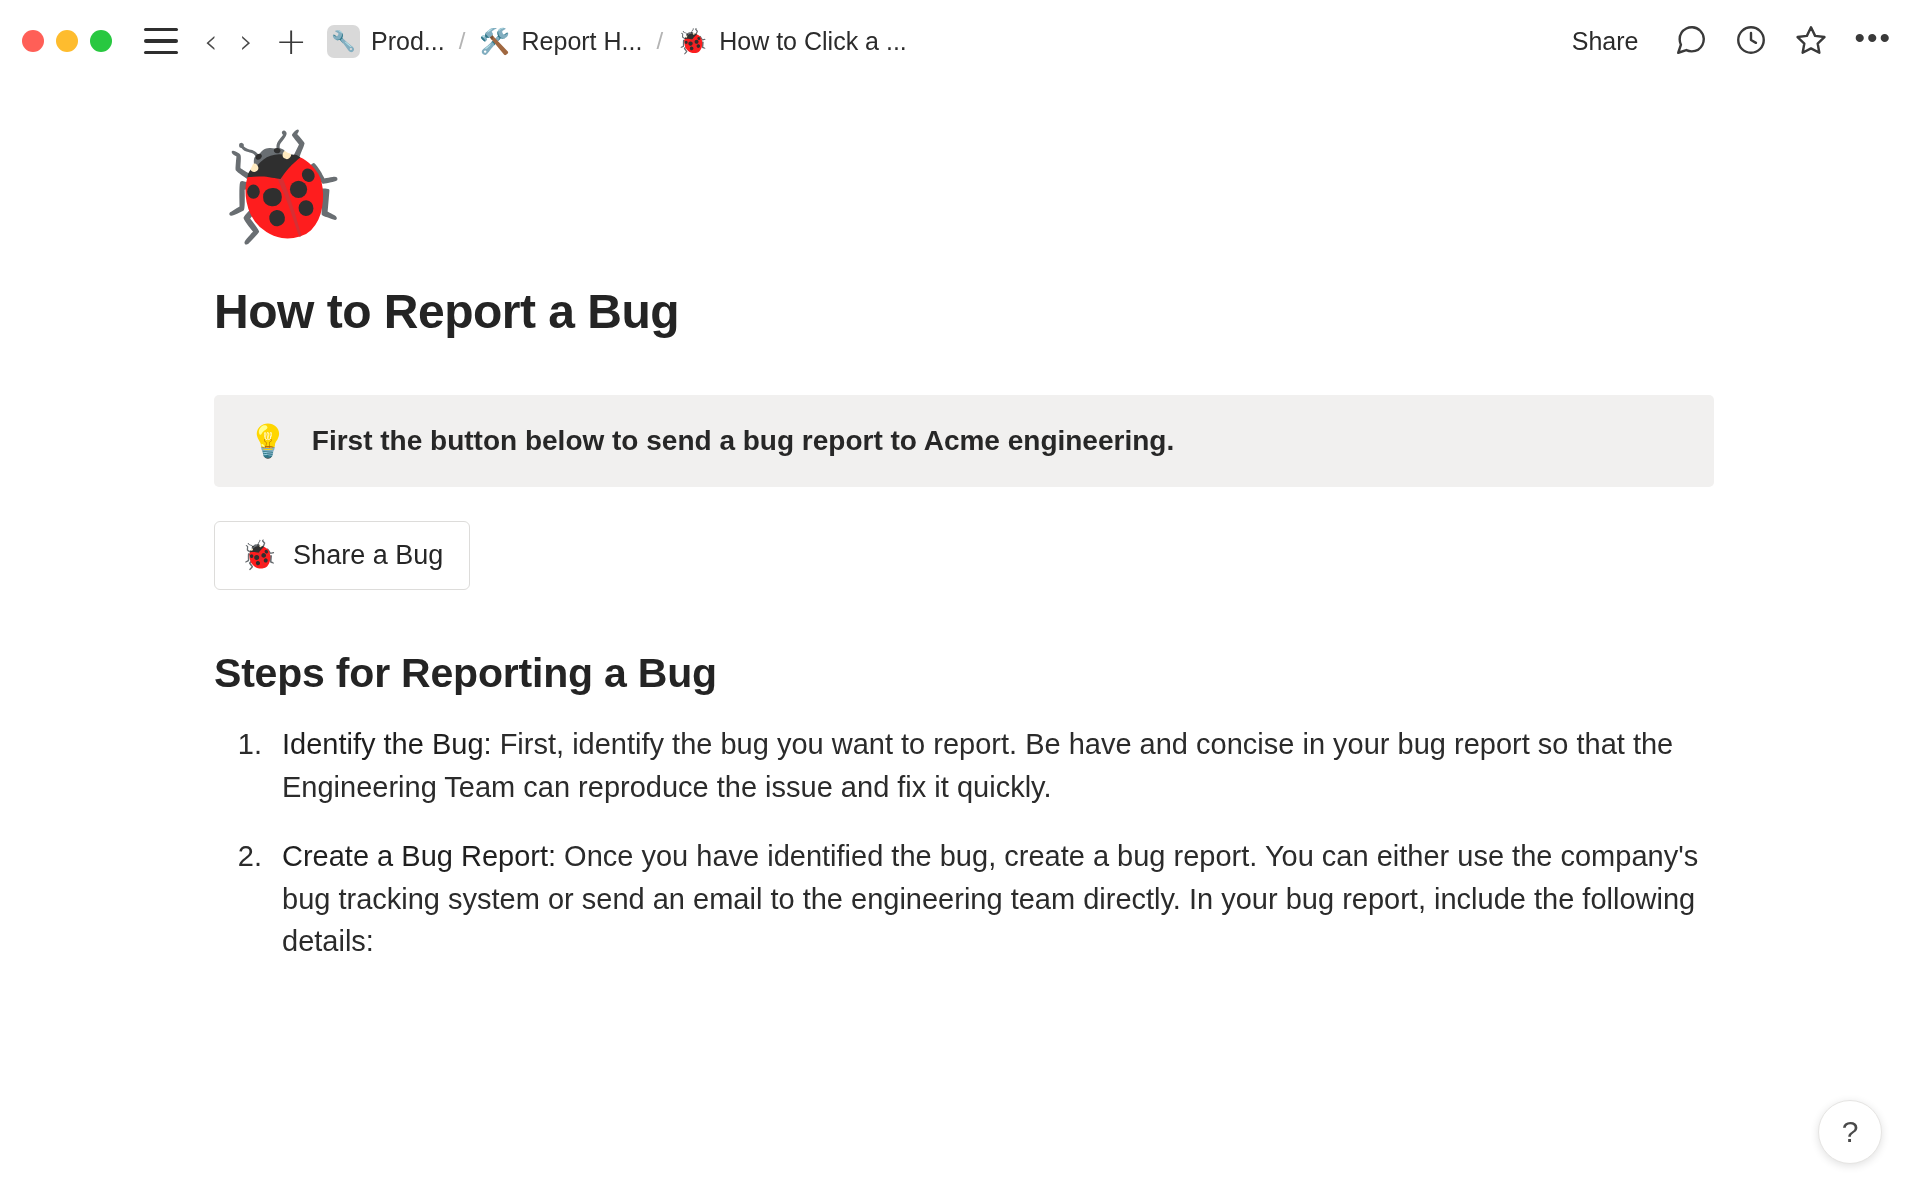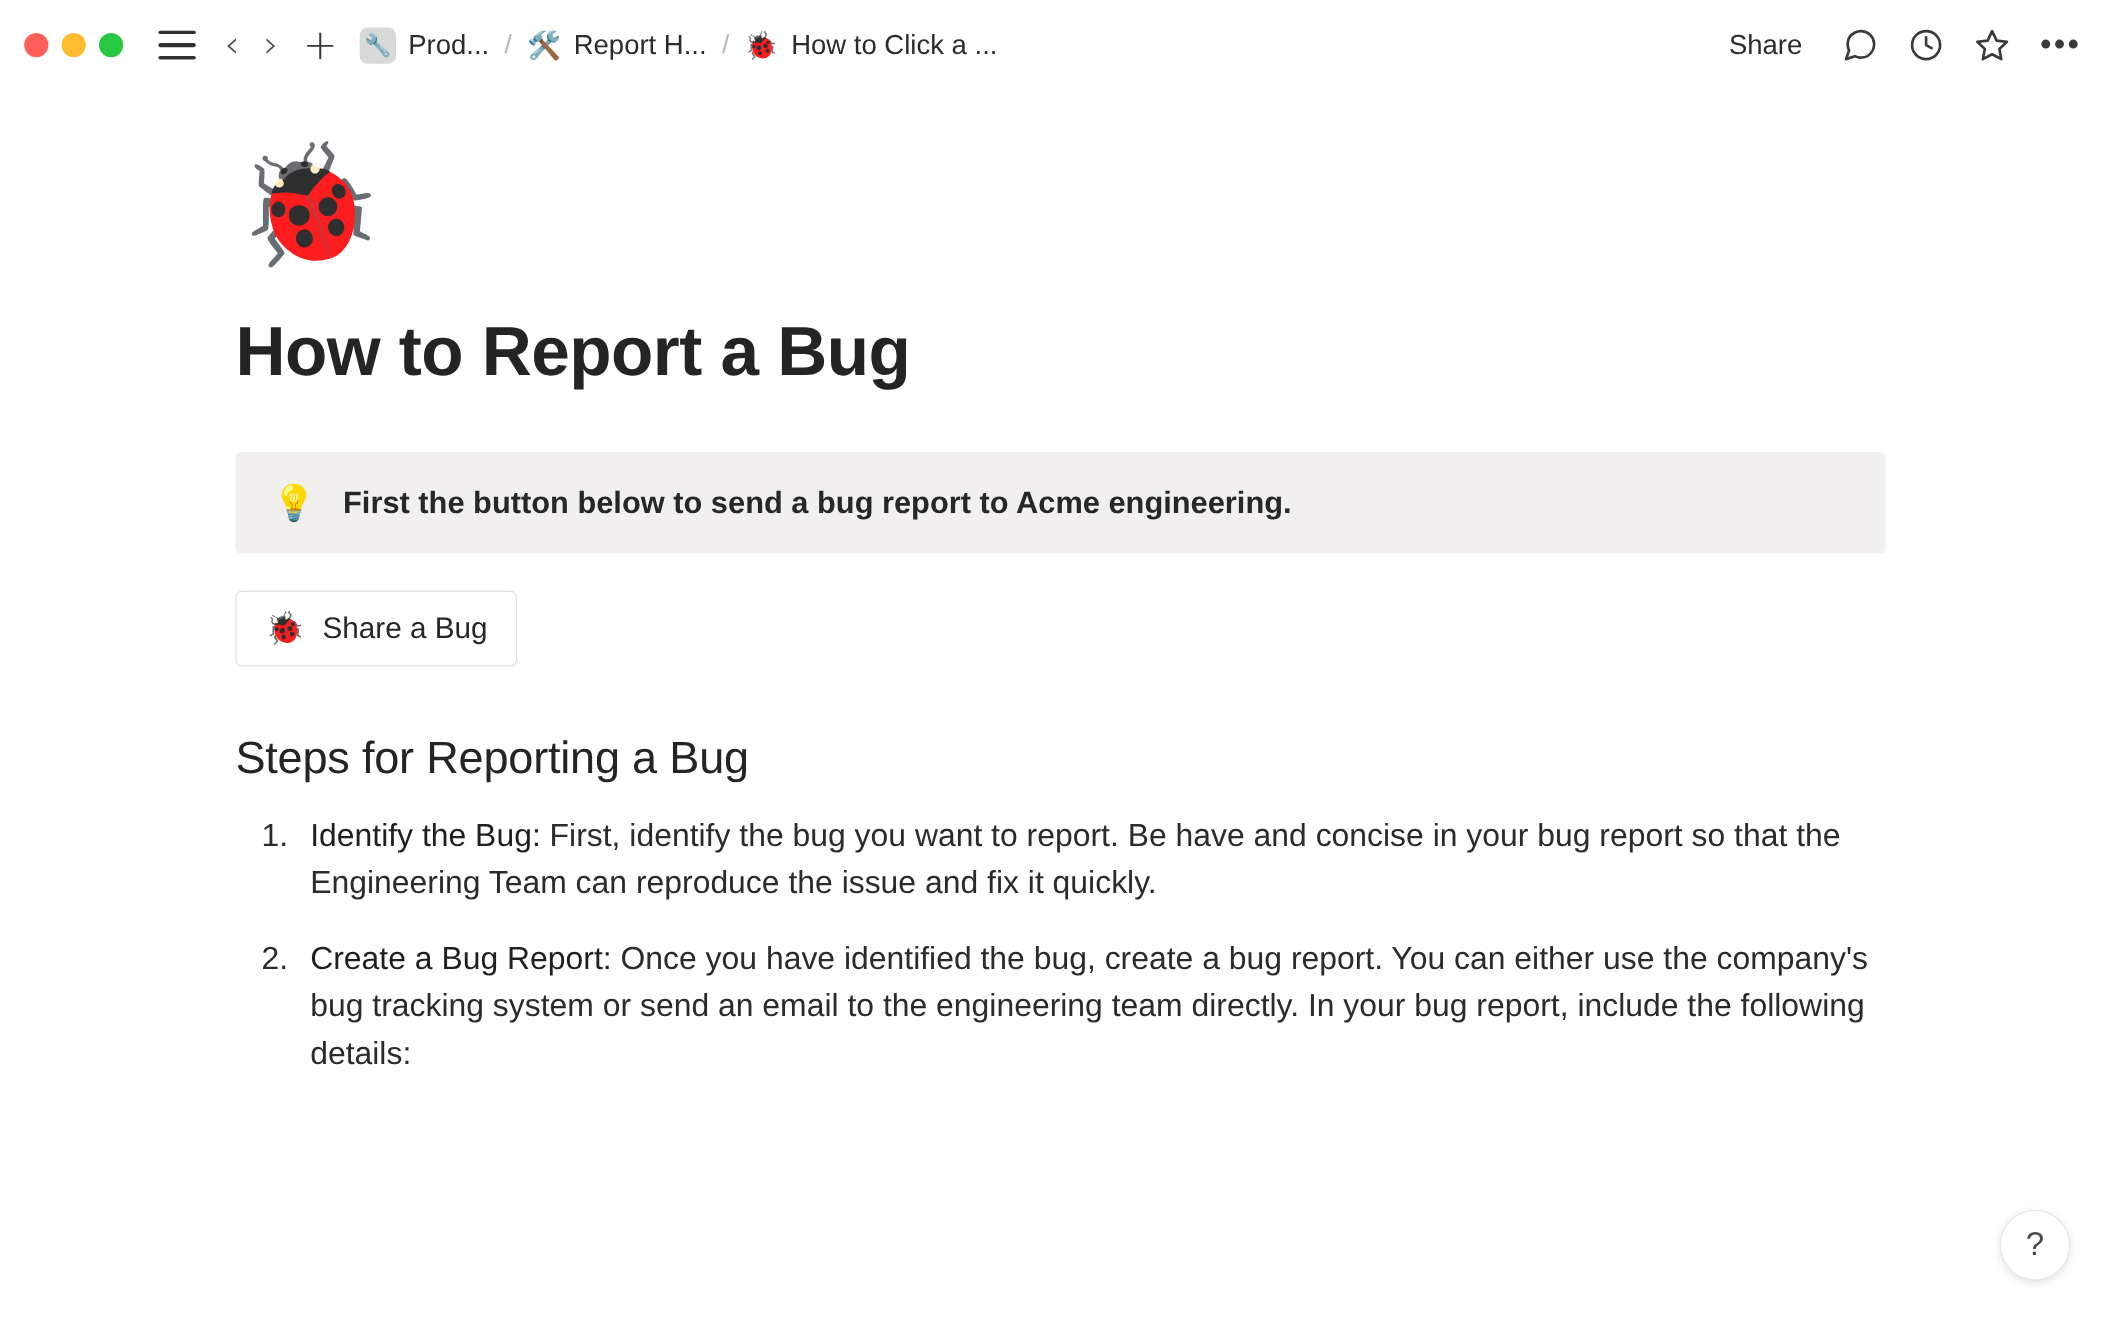--- a/index.html
+++ b/index.html
@@ -120,21 +120,21 @@
   }
   .sep {
     color: #b4b4b4;
     font-size: 24px;
     margin: 0 14px;
   }
 
   .titlebar-right {
     margin-left: auto;
     display: flex;
-    align-items: center;
+    align-items: flex-start;
     gap: 26px;
   }
   .share-btn {
     font-size: 25px;
     color: #2b2b2b;
     padding: 4px 10px;
     border-radius: 6px;
   }
   .tb-icon {
     width: 34px;
@@ -159,21 +159,21 @@
 
   .page-emoji {
     font-size: 108px;
     line-height: 1;
     margin-top: 22px;
     margin-bottom: 44px;
     font-family: "DejaVu Sans", sans-serif;
   }
 
   h1.page-title {
-    font-size: 63px;
+    font-size: 48px;
     line-height: 1.1;
     font-weight: 700;
     color: #242424;
     margin: 0 0 56px 0;
     letter-spacing: -0.5px;
   }
 
   .callout {
     background: #f1f0ef;
     border-radius: 5px;
@@ -209,21 +209,21 @@
     margin-bottom: 60px;
   }
   .report-btn .emoji {
     font-size: 29px;
     line-height: 1;
     font-family: "DejaVu Sans", sans-serif;
   }
 
   h2.section-title {
     font-size: 41px;
-    font-weight: 400;
+    font-weight: 700;
     color: #242424;
     margin: 0 0 26px 0;
     letter-spacing: -0.2px;
   }
 
   ol.steps {
     margin: 0;
     padding-left: 56px;
     font-size: 29px;
     line-height: 1.48;

